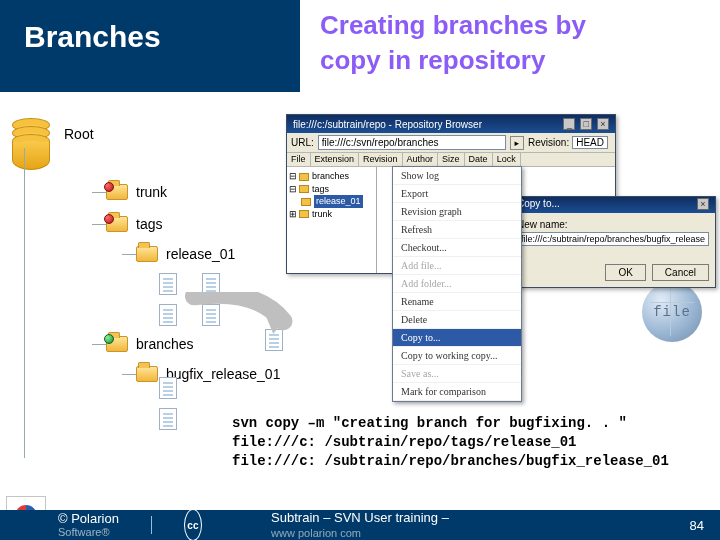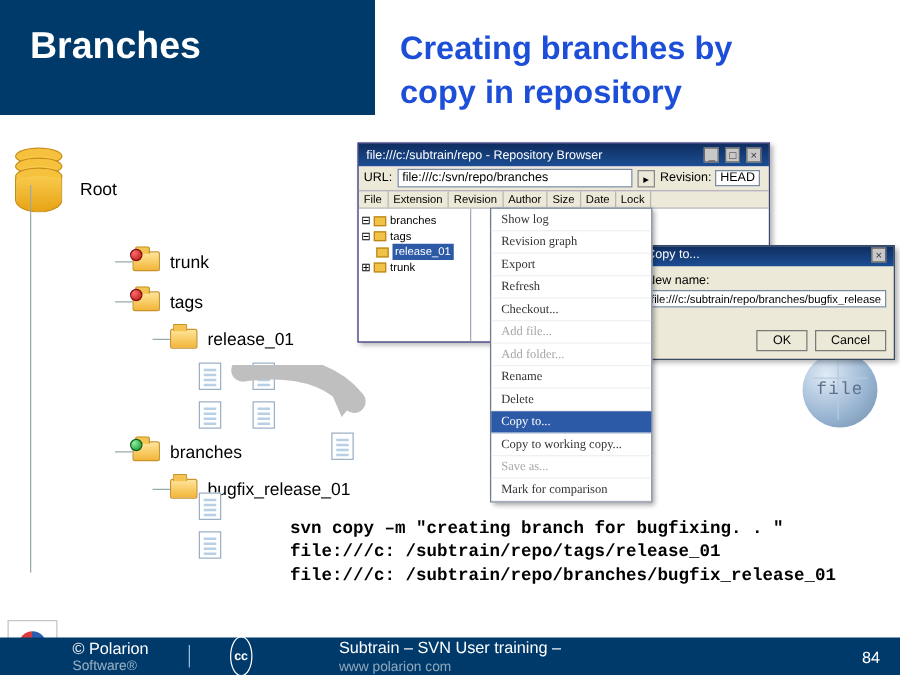--- a/index.html
+++ b/index.html
@@ -15,21 +15,21 @@
   .topic-band {
     width: 300px; height: 92px;
     background: #003a6a;
     color:#fff;
     padding: 20px 0 0 24px;
     font-size: 30px; font-weight:700;
   }
   .title-block {
     padding: 8px 0 0 20px;
     font-size: 26px; font-weight:700;
-    line-height:1.35; color:#1d4ed8;margin-top:13px;
+    line-height:1.35; color:#8b5cf6;
   }
   
   .db {
     position:absolute; left:12px; top:118px;
     width:44px;
   }
   .cyl {
     width:38px; height:14px; border-radius:50%;
     border:1px solid #c98c12;
     background: linear-gradient(180deg,#ffe489,#f4b72a);
@@ -38,21 +38,21 @@
   }
   .cyl-body {
     width:38px; height:28px;
     background:linear-gradient(180deg,#f8c84a,#e7a415);
     border:1px solid #c98c12; border-top:none;
     border-bottom-left-radius:19px 10px;
     border-bottom-right-radius:19px 10px;
     margin-top:-4px;
   }
   
-  .tree { position:absolute; left:60px; top:122px; font-size:14px;margin-top:17px; }
+  .tree { position:absolute; left:60px; top:122px; font-size:14px; }
   .node { position:relative; display:flex; align-items:center; height:24px; }
   .tlabel { margin-left:4px; }
   .vline { position:absolute; left:24px; top:148px; width:0; height:310px; border-left:1px solid #9aa; }
   .conn-h { border-top:1px solid #9aa; display:inline-block; height:1px; }
   
   .folder {
     width:22px; height:16px;
     background: linear-gradient(180deg,#ffe59a,#f2b63a);
     border:1px solid #c9942a;
     border-radius:2px;
@@ -270,22 +270,22 @@
       <div>⊟ <span class="mini-f"></span><span>tags</span></div>
       <div style="padding-left:12px;"><span class="mini-f"></span><span class="sel">release_01</span></div>
       <div>⊞ <span class="mini-f"></span><span>trunk</span></div>
     </div>
     <div class="win-content"></div>
   </div>
 </div>
 
 <div class="ctx-menu">
   <div>Show log</div>
+  <div>Export</div>
   <div>Revision graph</div>
-  <div>Export</div>
   <div>Refresh</div>
   <div>Checkout...</div>
   <div class="dis">Add file...</div>
   <div class="dis">Add folder...</div>
   <div>Rename</div>
   <div>Delete</div>
   <div class="pair">Copy to...</div>
   <div>Copy to working copy...</div>
   <div class="dis">Save as...</div>
   <div>Mark for comparison</div>

